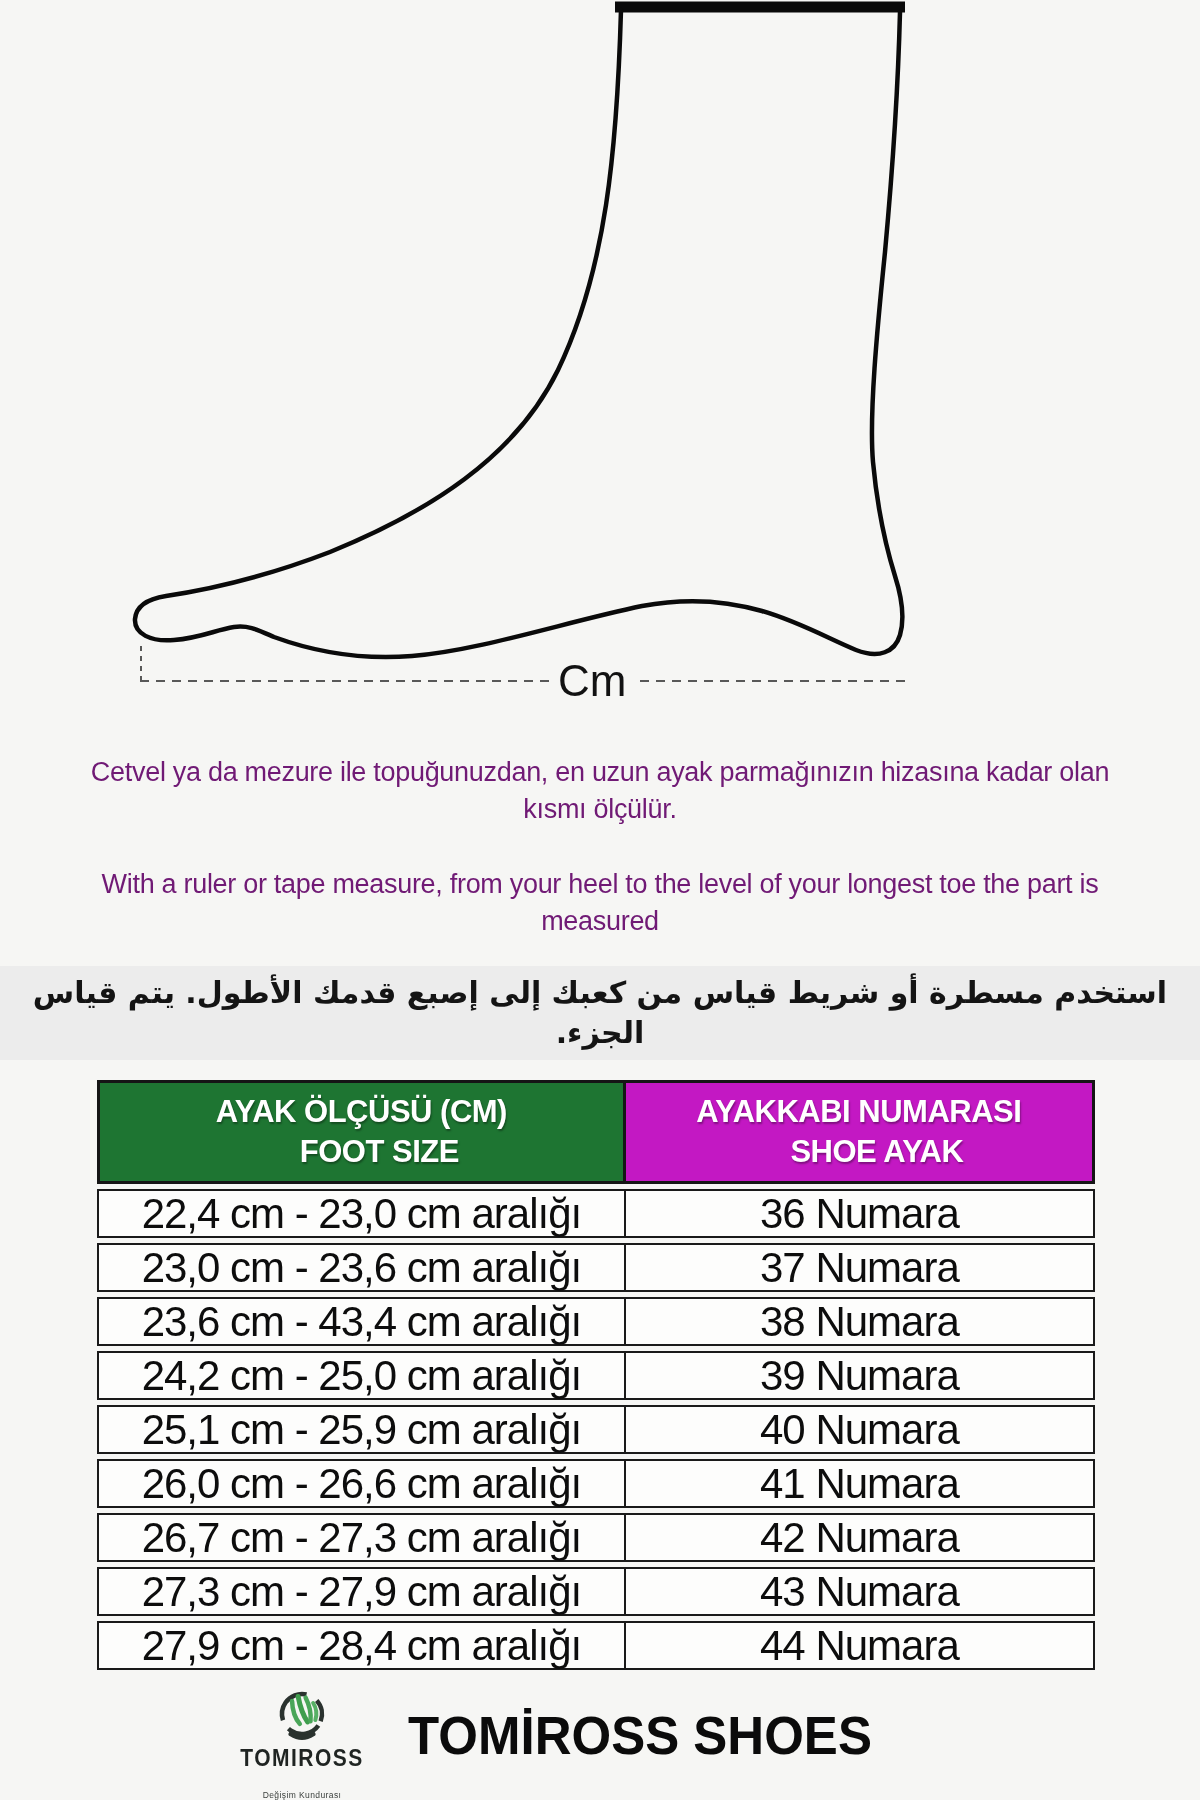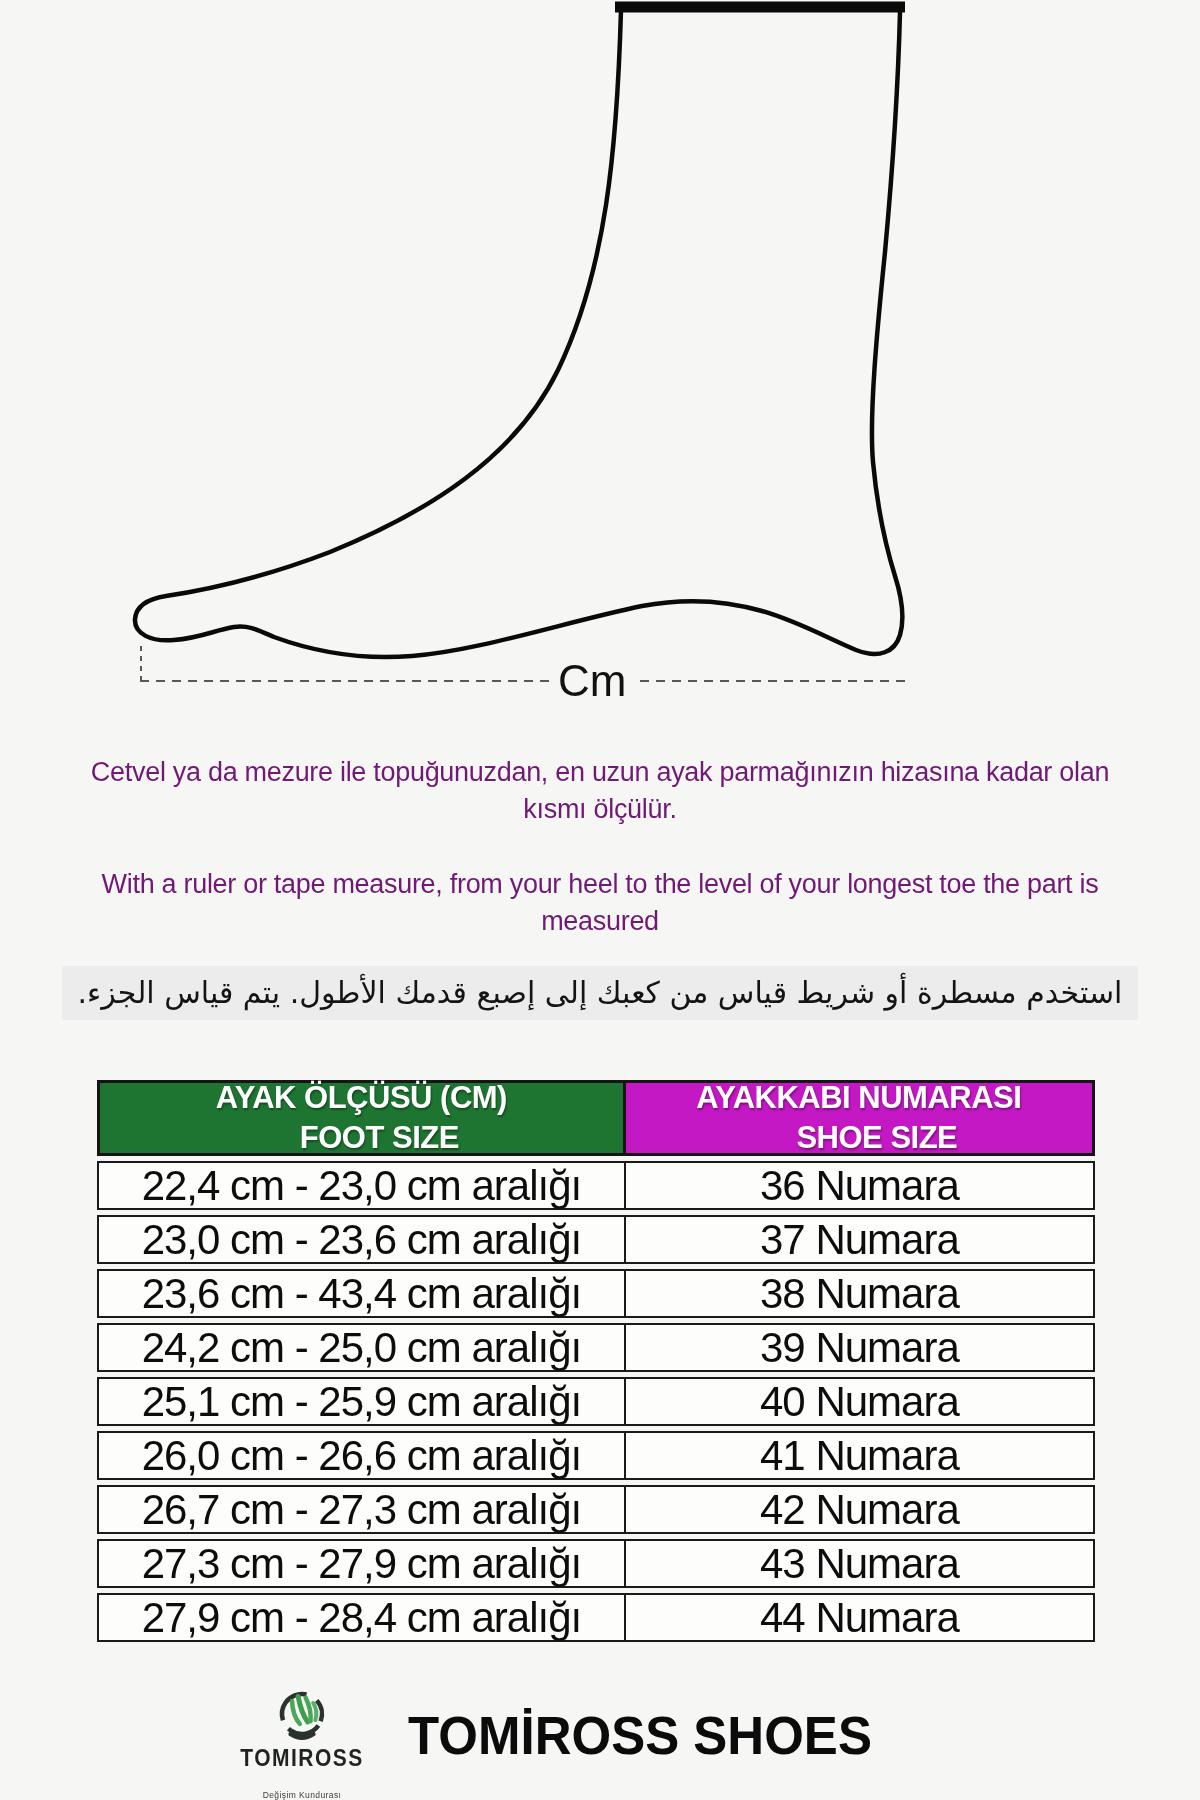--- a/index.html
+++ b/index.html
@@ -22,24 +22,25 @@
     font-size:27px;line-height:37px;color:#701a75;
     letter-spacing:-0.3px;
   }
   .instr-tr{top:754px;}
   .instr-en{top:866px;}
   .instr-ar-wrap{position:absolute;left:0;top:966px;width:1200px;text-align:center;}
   .instr-ar{
     display:inline-block;direction:rtl;background:#ececec;
     padding:7px 16px;font-size:30px;line-height:40px;color:#141414;
     font-family:"DejaVu Sans","Liberation Sans",sans-serif;
+    font-weight:bold;
   }
   
   .size-table{position:absolute;left:97px;top:1080px;width:998px;}
-  .st-header{display:flex;height:76px;border:3px solid #151515;background:#fff;}
+  .st-header{display:flex;height:104px;border:3px solid #151515;background:#fff;}
   .st-h-cell{
     flex:0 0 53%;display:flex;flex-direction:column;justify-content:center;
     text-align:center;color:#fff;font-weight:bold;
     text-shadow:1px 2px 2px rgba(0,0,0,0.35);
     letter-spacing:-0.5px;
   }
   .st-h-cell.green{background:#1e7532;border-right:3px solid #151515;}
   .st-h-cell.magenta{flex:0 0 47%;background:#c318c3;}
   .st-h-line1{font-size:31px;line-height:40px;}
   .st-h-line2{font-size:31px;line-height:40px;padding-left:36px;}
@@ -108,21 +109,21 @@
   </div>
 
   <div class="size-table">
     <div class="st-header">
       <div class="st-h-cell green">
         <div class="st-h-line1">AYAK ÖLÇÜSÜ (CM)</div>
         <div class="st-h-line2">FOOT SIZE</div>
       </div>
       <div class="st-h-cell magenta">
         <div class="st-h-line1">AYAKKABI NUMARASI</div>
-        <div class="st-h-line2">SHOE SIZE</div>
+        <div class="st-h-line2">SHOE AYAK</div>
       </div>
     </div>
 
     <div class="st-row">
       <div class="st-cell foot">22,4 cm - 23,0 cm aralığı</div>
       <div class="st-cell shoe">36 Numara</div>
     </div>
     <div class="st-row">
       <div class="st-cell foot">23,0 cm - 23,6 cm aralığı</div>
       <div class="st-cell shoe">37 Numara</div>

